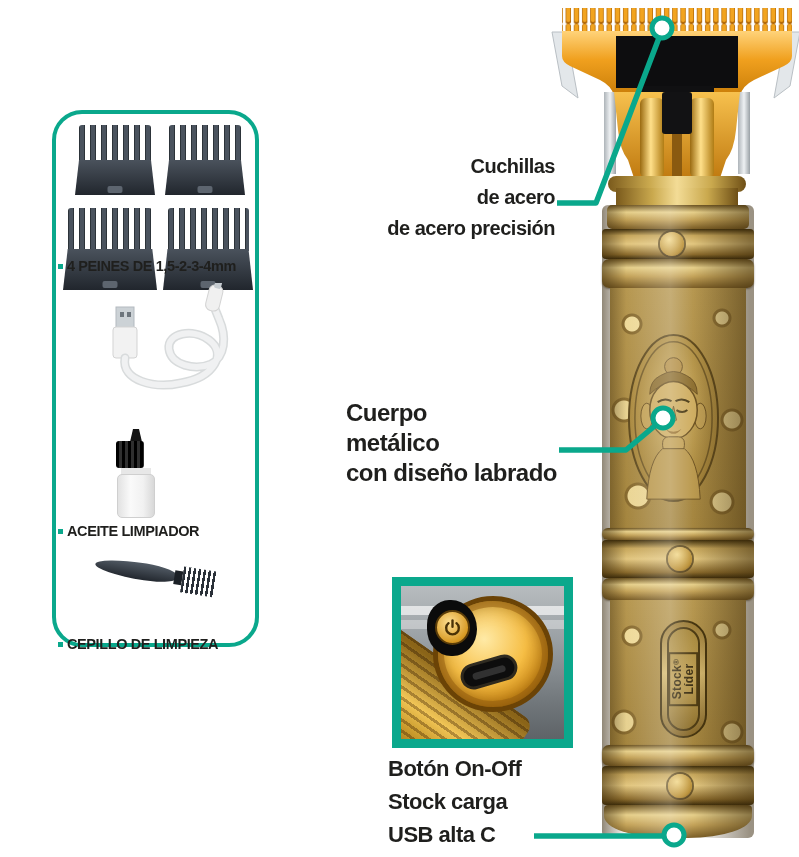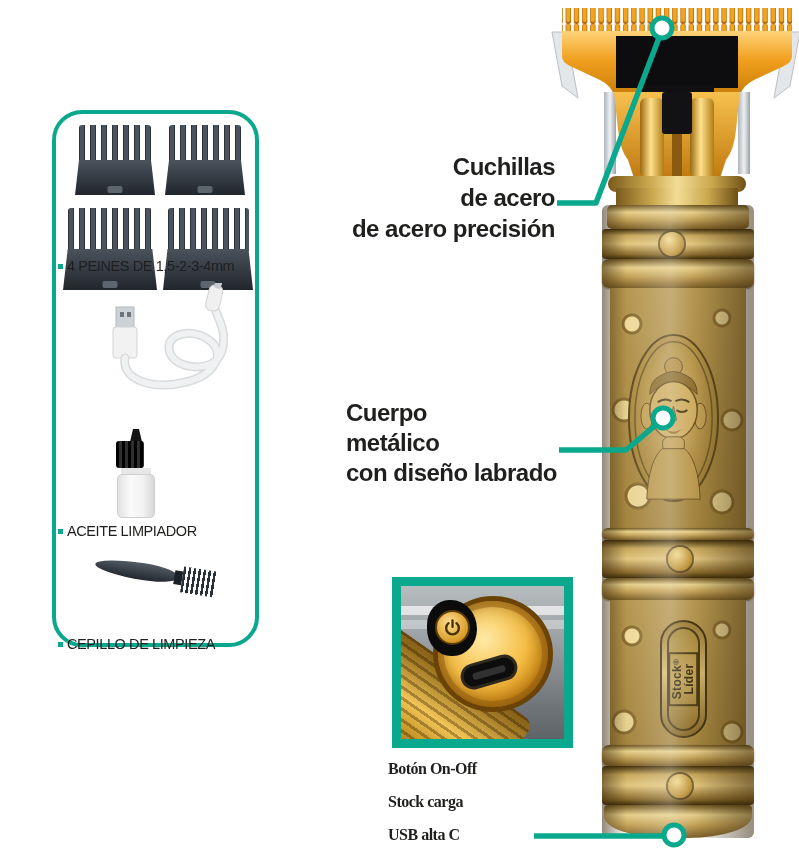--- a/index.html
+++ b/index.html
@@ -4,21 +4,21 @@
 <style>
   * { margin:0; padding:0; box-sizing:border-box; }
   html,body { background:#fff; }
   .canvas { position:relative; width:799px; height:857px; background:#fff; overflow:hidden;
             font-family:"Liberation Sans", sans-serif; color:#1f1f1d; }
 
   
   .panel { position:absolute; left:52px; top:110px; width:207px; height:537px;
            border:4px solid #0aa88c; border-radius:30px; background:#fff; z-index:1; }
   .acc-label { position:absolute; display:flex; align-items:center; gap:4px;
-               font-weight:400; font-size:14.5px; letter-spacing:-0.4px; white-space:nowrap; }
+               font-weight:700; font-size:14.5px; letter-spacing:-0.4px; white-space:nowrap; }
   .bullet { width:5px; height:5px; background:#0aa88c; flex:0 0 auto; }
 
   
   .comb { position:absolute; }
   .comb .teeth { position:absolute; top:0; left:5%; right:5%; height:52%;
     background:repeating-linear-gradient(90deg,#2c3339 0 1px,#4a535e 1px 5px,#2c3339 5px 6px,rgba(0,0,0,0) 6px 11px);
     border-radius:3px 3px 0 0; }
   .comb .base { position:absolute; bottom:0; left:0; right:0; height:50%;
     background:linear-gradient(180deg,#4a525c,#21262d);
     clip-path:polygon(5% 0,95% 0,100% 100%,0 100%); }
@@ -41,23 +41,23 @@
   .brush .handle { position:absolute; left:0; top:6px; width:84px; height:17px;
     border-radius:60% 40% 40% 60% / 50% 50% 50% 50%;
     background:linear-gradient(180deg,#535c66,#22272e); }
   .brush .ferrule { position:absolute; left:80px; top:8px; width:8px; height:14px; background:#1b2026; }
   .brush .bristles { position:absolute; left:88px; top:3px; width:34px; height:26px;
     background:repeating-linear-gradient(90deg,#2a3038 0 2.5px,rgba(0,0,0,0) 2.5px 5px); }
 
   
   .ann { position:absolute; font-weight:700; letter-spacing:-0.5px; z-index:9; }
   .ann span { display:block; }
-  .ann-blades { right:244px; top:151px; font-size:24px; line-height:31px; text-align:right; }
+  .ann-blades { right:244px; top:151px; font-size:20px; line-height:31px; text-align:right; }
   .ann-body   { right:242px; top:398px; font-size:24px; line-height:30px; text-align:left; }
-  .ann-ports  { left:388px;  top:752px; font-size:16px; line-height:33px; text-align:left;font-family:Liberation Serif, serif; }
+  .ann-ports  { left:388px;  top:752px; font-size:22px; line-height:33px; text-align:left; }
 
   .overlay { position:absolute; inset:0; z-index:10; pointer-events:none; }
 
   
   .inset { position:absolute; left:392px; top:577px; width:181px; height:171px;
            border:9px solid #0aa88c; background:#868d91; z-index:4; }
   .photo { position:relative; width:100%; height:100%; overflow:hidden;
     background:linear-gradient(180deg,#b7bcbf 0%,#9aa0a4 35%,#72787c 75%,#5e6367 100%); }
   .photo .streak { position:absolute; left:0; top:20px; width:100%; height:9px;
     background:rgba(255,255,255,.65); box-shadow:0 14px 0 rgba(255,255,255,.35); }

